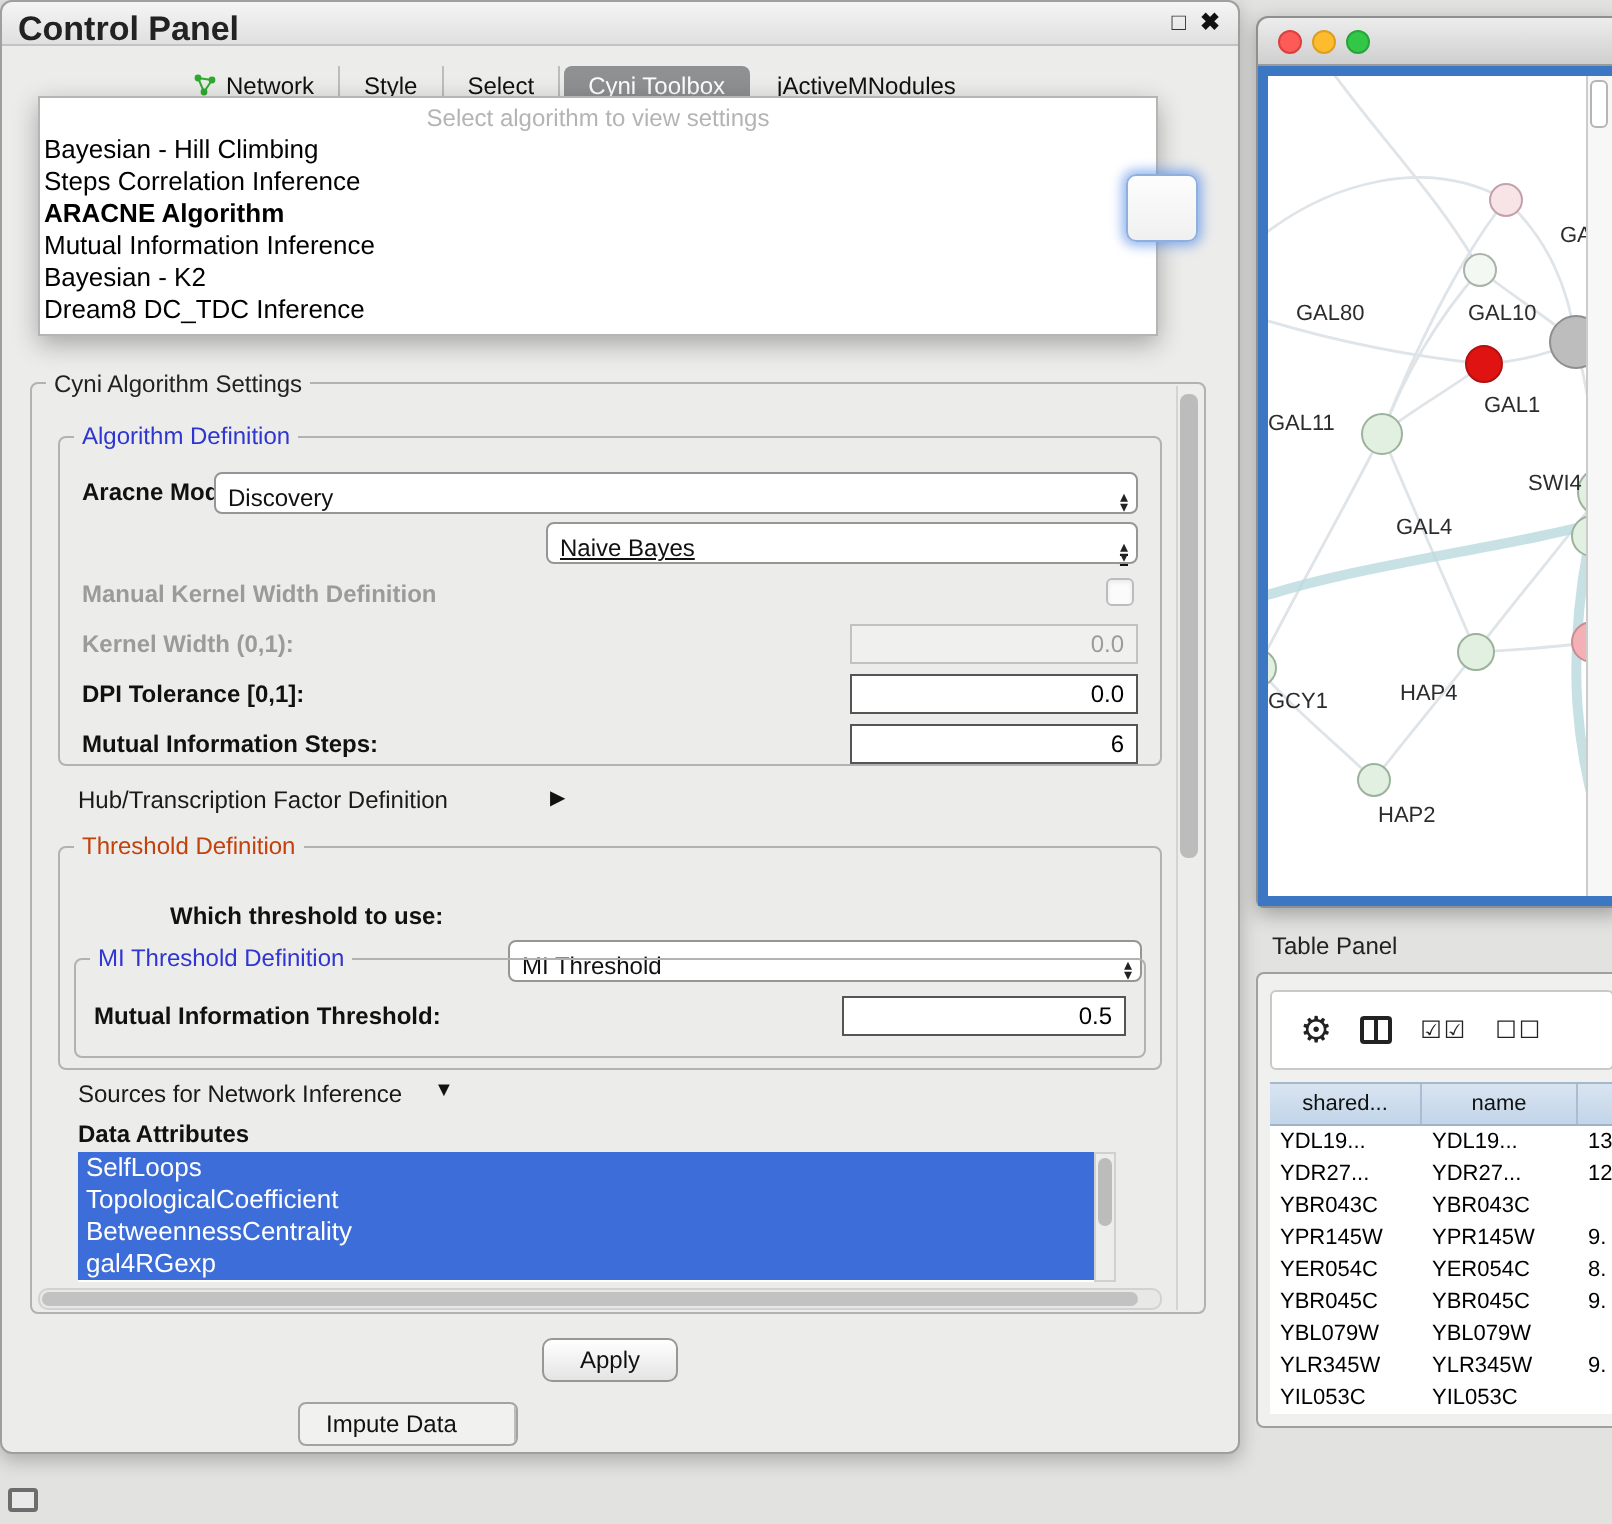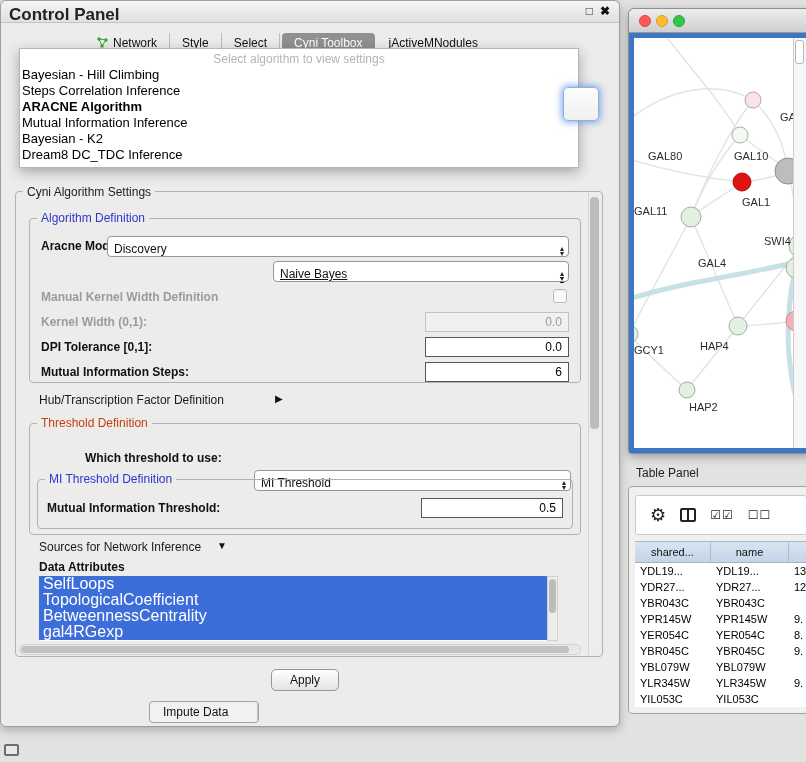--- a/index.html
+++ b/index.html
@@ -47,21 +47,21 @@
   .field { position:absolute; height:20px; background:#fff; border:1px solid #555; font-size:12px; color:#000;
     text-align:right; padding:2px 6px; line-height:15px; }
   .field.dis { border-color:#c2c2c2; color:#9b9b9b; background:#f0f0ef; }
 
   .checkbox { position:absolute; width:14px; height:14px; background:#fbfbfb; border:1px solid #bcbcbc; border-radius:3px;
     box-shadow: inset 0 1px 2px rgba(0,0,0,.08); }
 
   .tri { font-size:10px; color:#111; }
 
   .attr-list { position:absolute; left:38px; top:575px; width:508px; height:65px; overflow:hidden; background:#fff; }
-  .attr { height:16px; line-height:16px; background:#3d6dd8; color:#fff; font-size:16px; padding-left:4px; }
+  .attr { height:16px; line-height:16px; background:#3d6dd8; color:#fff; font-size:13px; padding-left:4px; }
 
   
   .vtrack { position:absolute; background:#ededec; border-left:1px solid #d4d4d4; }
   .vthumb { position:absolute; background:#bcbcbc; border-radius:4px; }
   .htrack { position:absolute; background:#e8e8e7; border:1px solid #d2d2d2; border-radius:5px; }
   .hthumb { position:absolute; background:#c2c2c2; border-radius:4px; }
 
   .apply-btn { position:absolute; left:270px; top:668px; width:68px; height:22px;
     background:linear-gradient(#ffffff,#e4e4e4); border:1px solid #979797; border-radius:5px;
     font-size:12px; color:#111; text-align:center; line-height:20px; }

